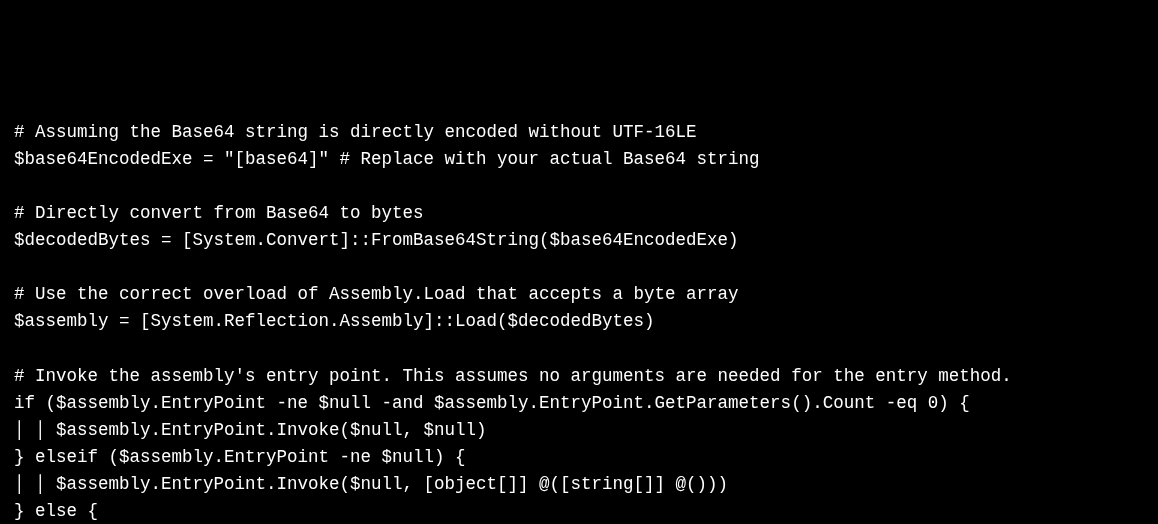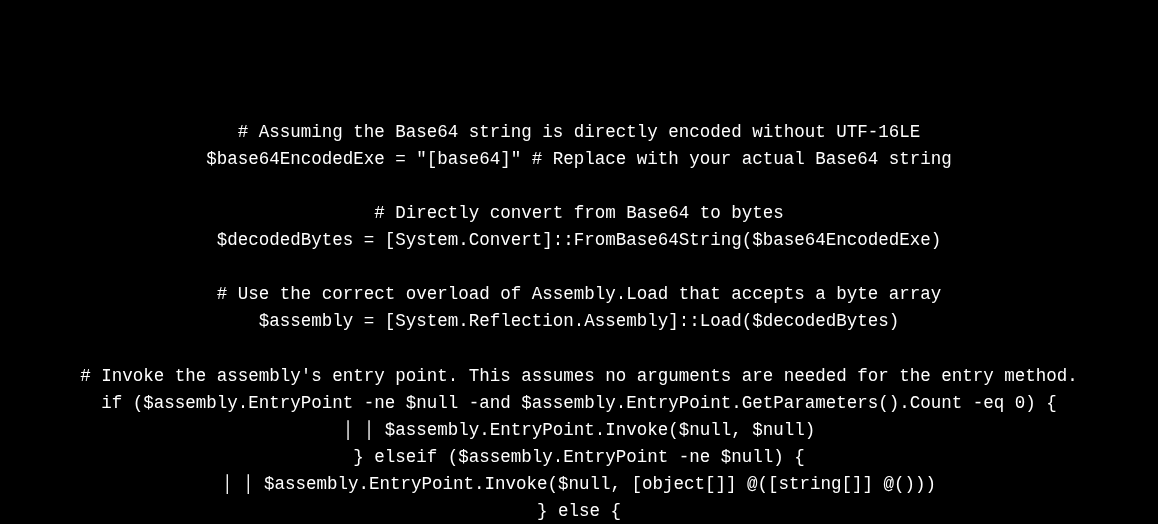--- a/index.html
+++ b/index.html
@@ -16,21 +16,20 @@
     padding: 10px 14px;
     white-space: pre;
     width: 1158px;
     height: 524px;
     overflow: hidden;
     font-weight: 500;
   }
   .code-line {
     display: block;
     min-height: 1.55em;
-    text-align: center;
   }
 </style>
 </head>
 <body>
 
 
 
 <div><span class="code-line"># Assuming the Base64 string is directly encoded without UTF-16LE</span><span class="code-line">$base64EncodedExe = "[base64]" # Replace with your actual Base64 string</span><span class="code-line"></span><span class="code-line"># Directly convert from Base64 to bytes</span><span class="code-line">$decodedBytes = [System.Convert]::FromBase64String($base64EncodedExe)</span><span class="code-line"></span><span class="code-line"># Use the correct overload of Assembly.Load that accepts a byte array</span><span class="code-line">$assembly = [System.Reflection.Assembly]::Load($decodedBytes)</span><span class="code-line"></span><span class="code-line"># Invoke the assembly's entry point. This assumes no arguments are needed for the entry method.</span><span class="code-line">if ($assembly.EntryPoint -ne $null -and $assembly.EntryPoint.GetParameters().Count -eq 0) {</span><span class="code-line">│ │ $assembly.EntryPoint.Invoke($null, $null)</span><span class="code-line">} elseif ($assembly.EntryPoint -ne $null) {</span><span class="code-line">│ │ $assembly.EntryPoint.Invoke($null, [object[]] @([string[]] @()))</span><span class="code-line">} else {</span></div>
 
 

